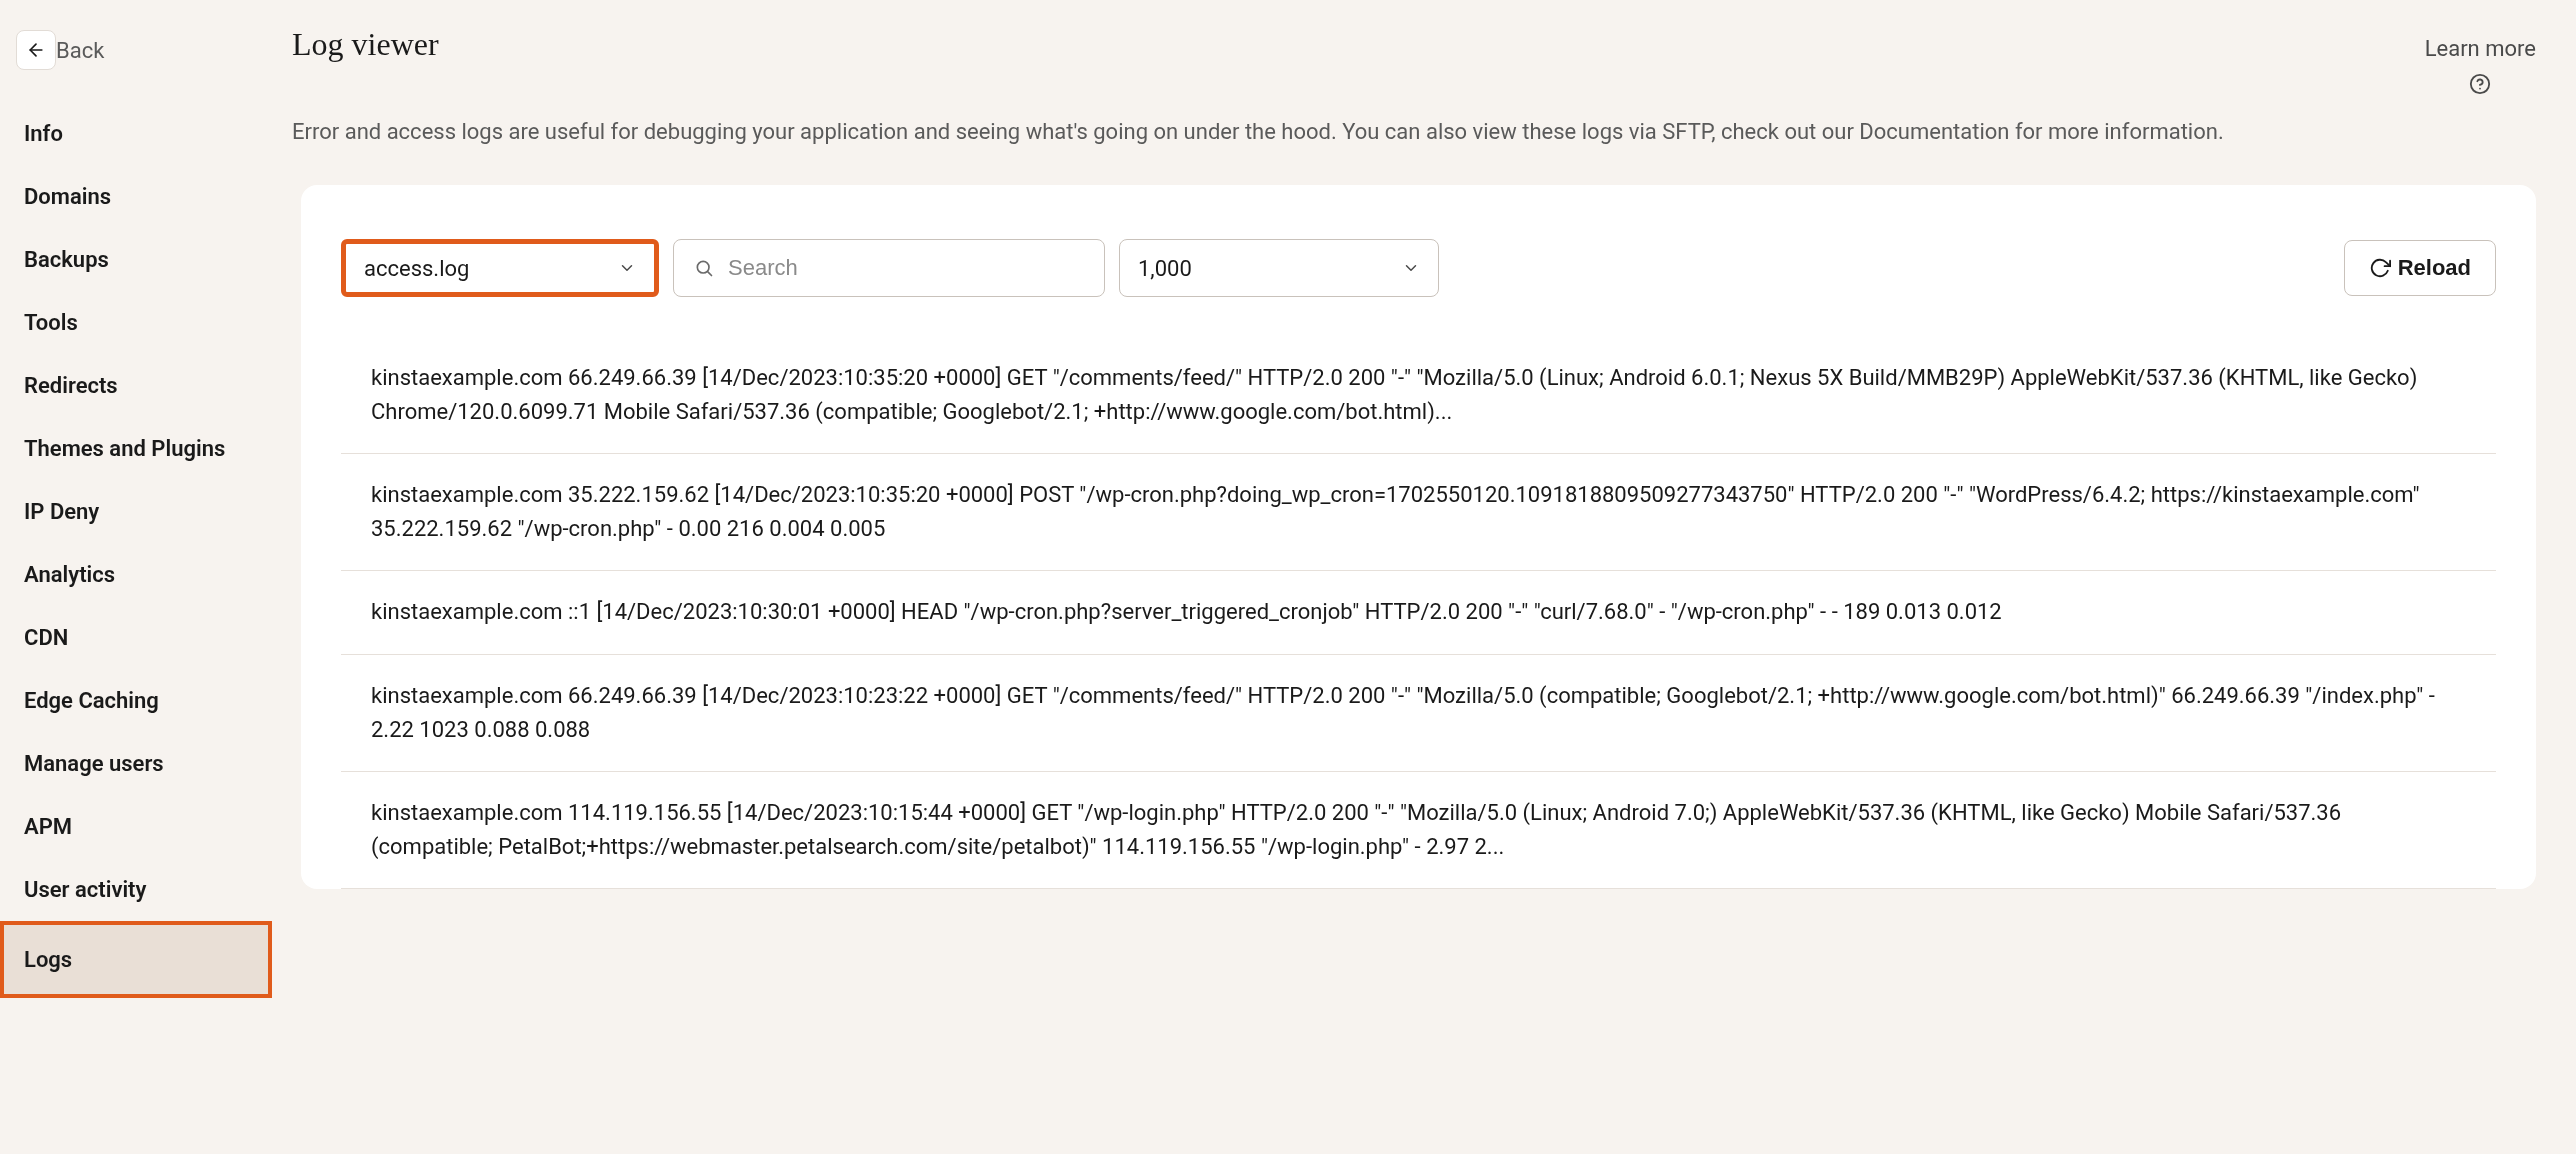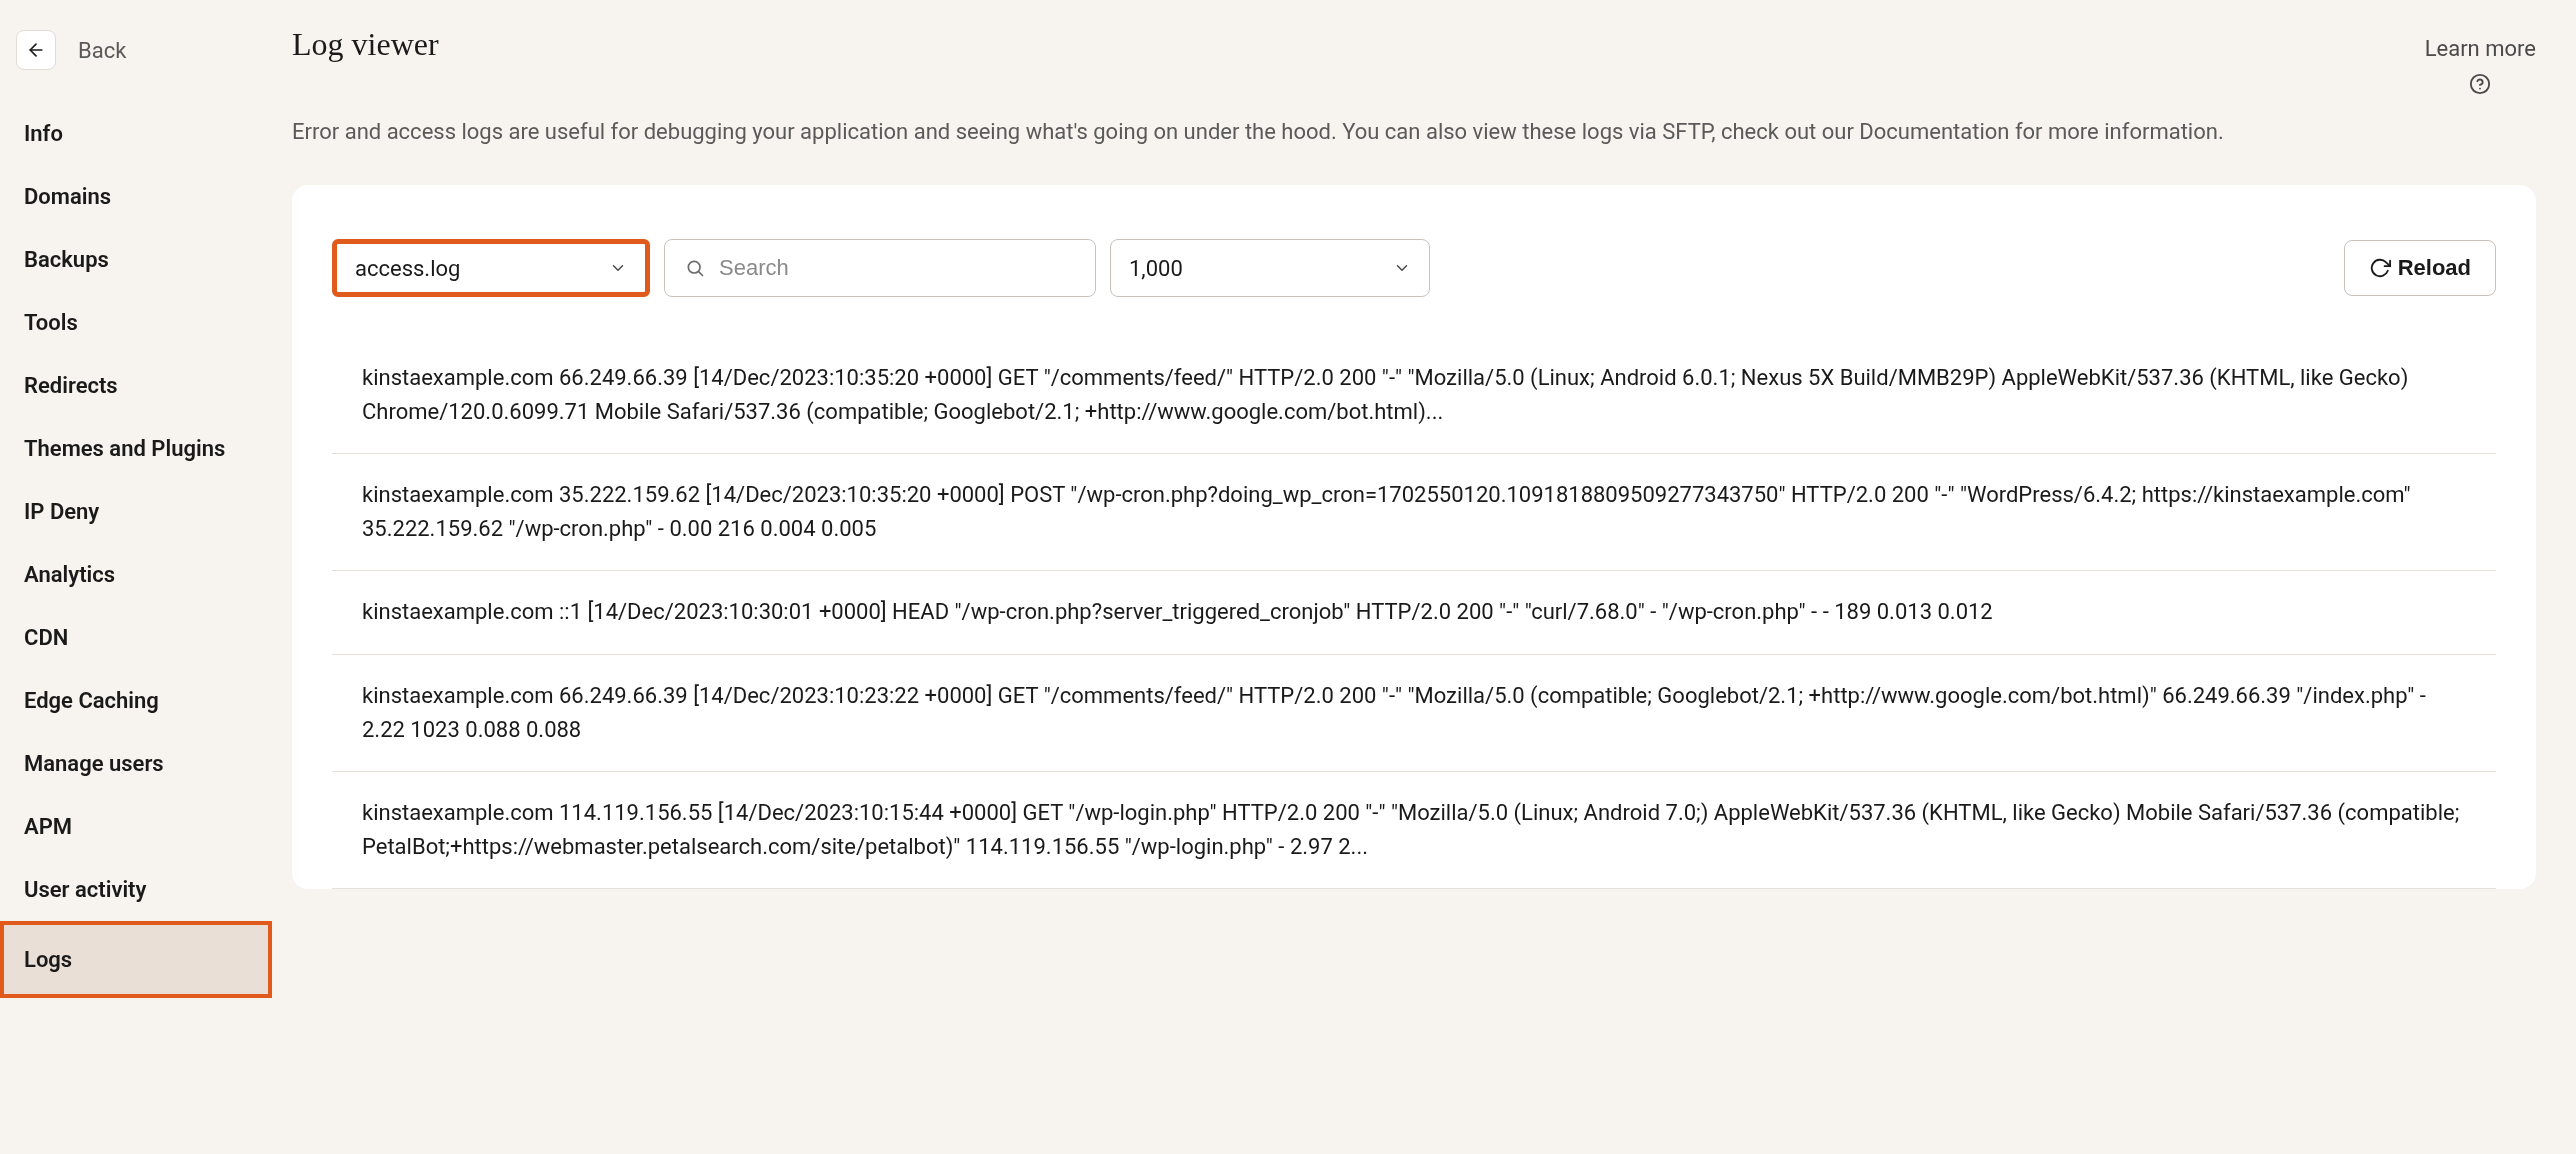--- a/index.html
+++ b/index.html
@@ -17,21 +17,20 @@
   }
   
   .sidebar {
     width: 272px;
     flex-shrink: 0;
     padding-top: 8px;
   }
   .back-row {
     display: flex;
     align-items: center;
-    gap: 22px;
     padding: 22px 24px 22px 16px;
   }
   .back-icon-box {
     width: 40px;
     height: 40px;
     background: #fff;
     border: 1px solid #e2dcd6;
     border-radius: 8px;
     display: flex;
     align-items: center;
@@ -89,20 +88,21 @@
     font-size: 22px;
     line-height: 1.55;
     margin-bottom: 36px;
     max-width: 100%;
   }
   
   .card {
     background: #fff;
     border-radius: 16px;
     padding: 54px 40px 0 40px;
+    margin-left: 9px;
   }
   .controls {
     display: flex;
     align-items: center;
     gap: 14px;
     margin-bottom: 40px;
   }
   .select-box, .search-box, .count-box {
     height: 58px;
     border: 1px solid #c9c2bb;

